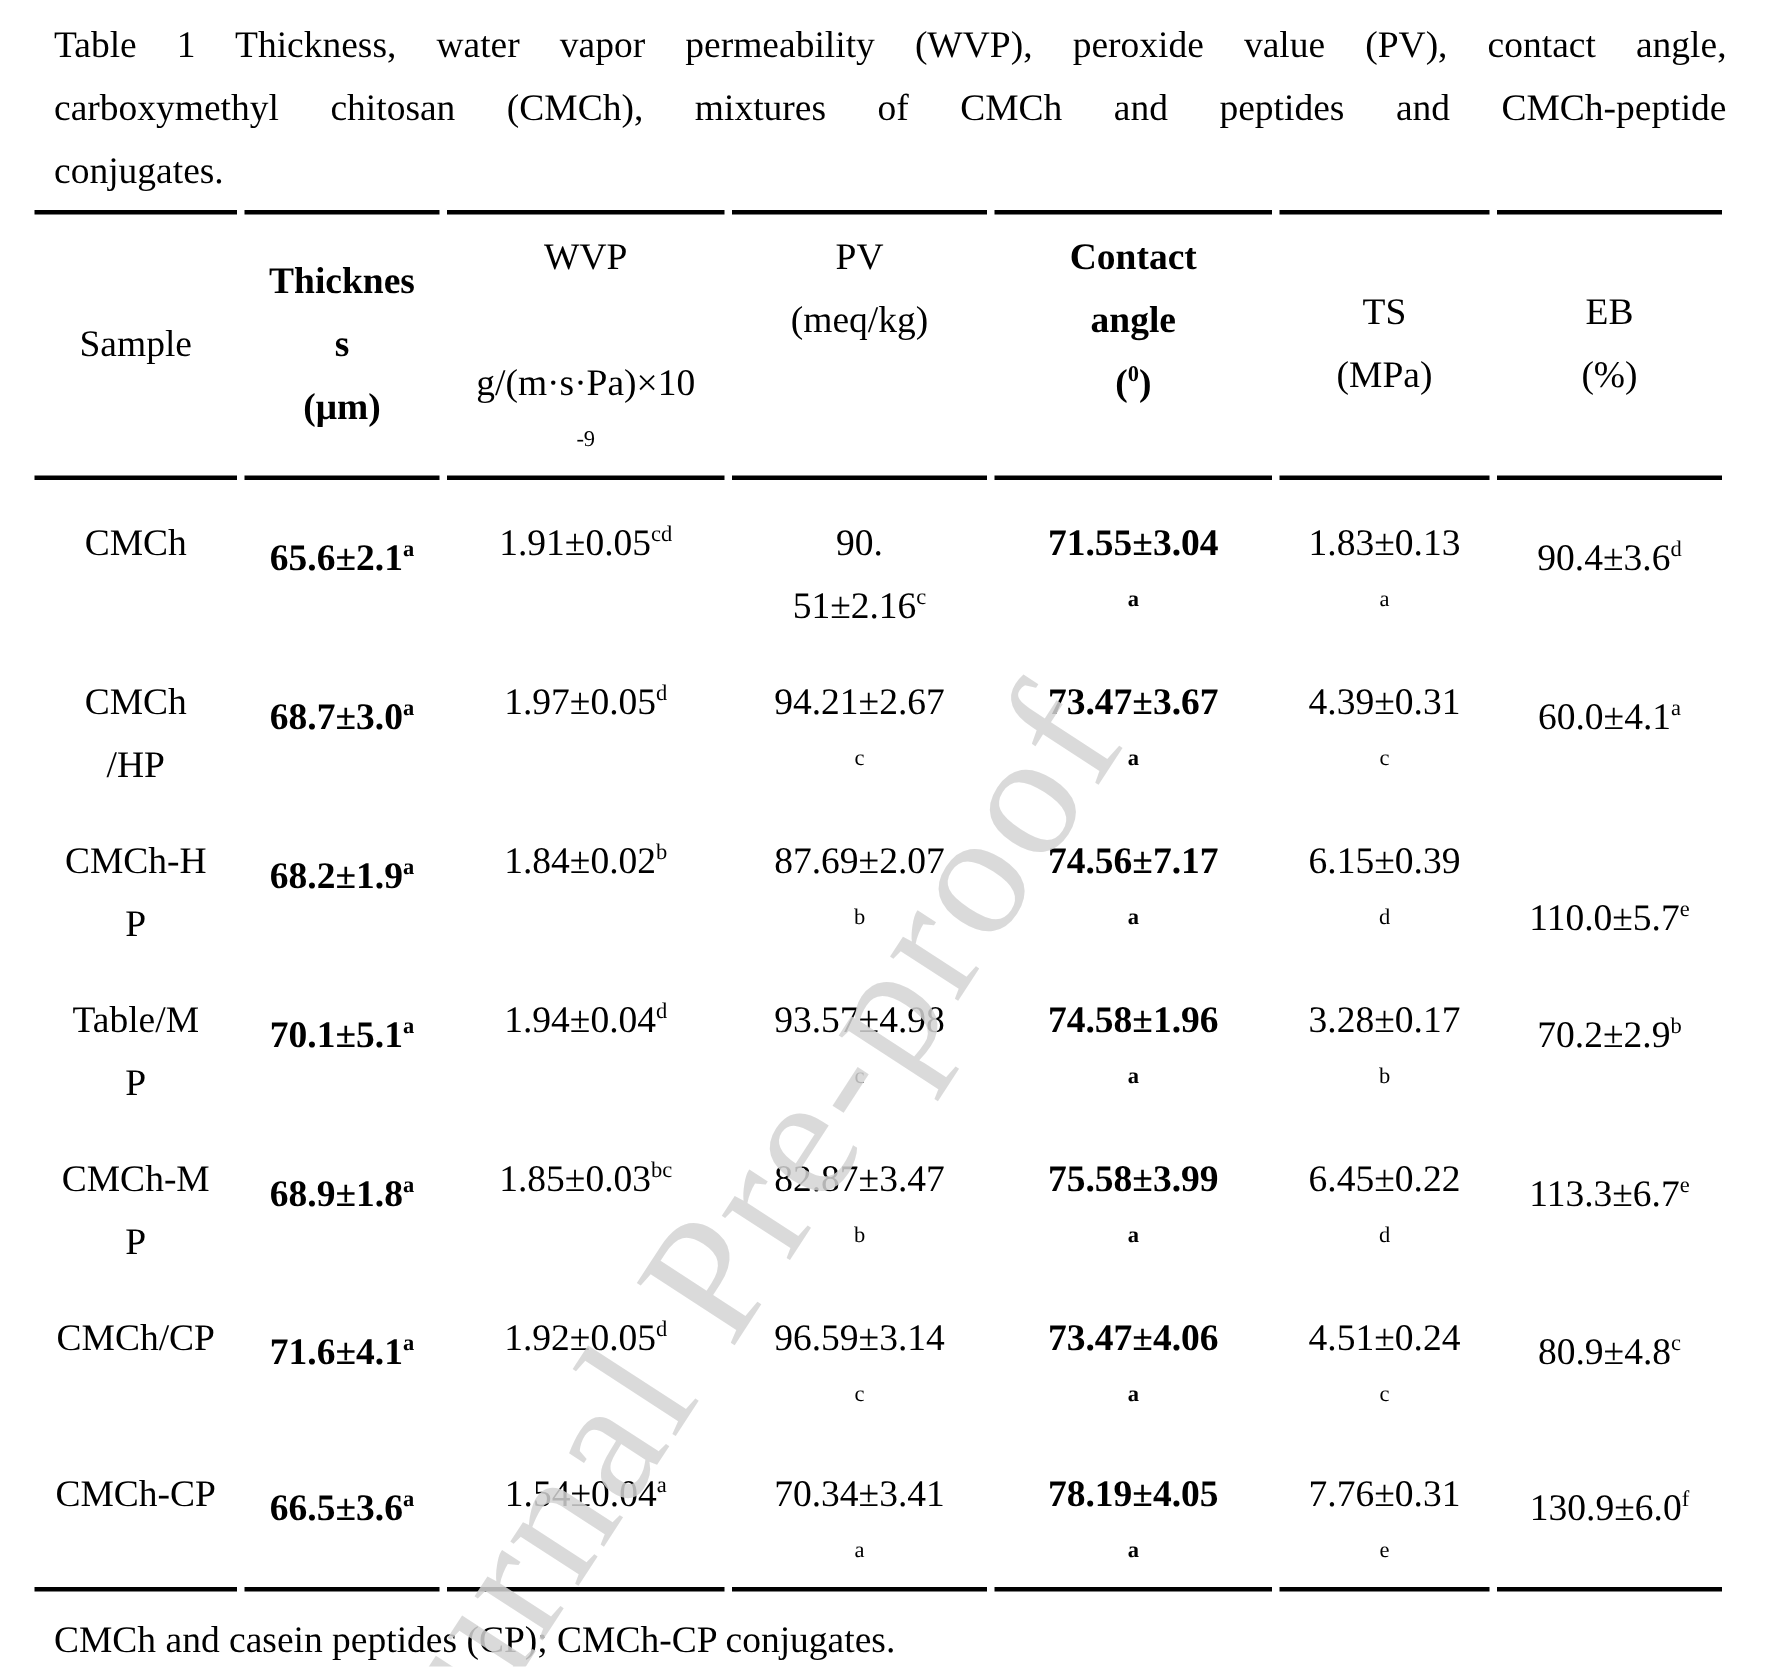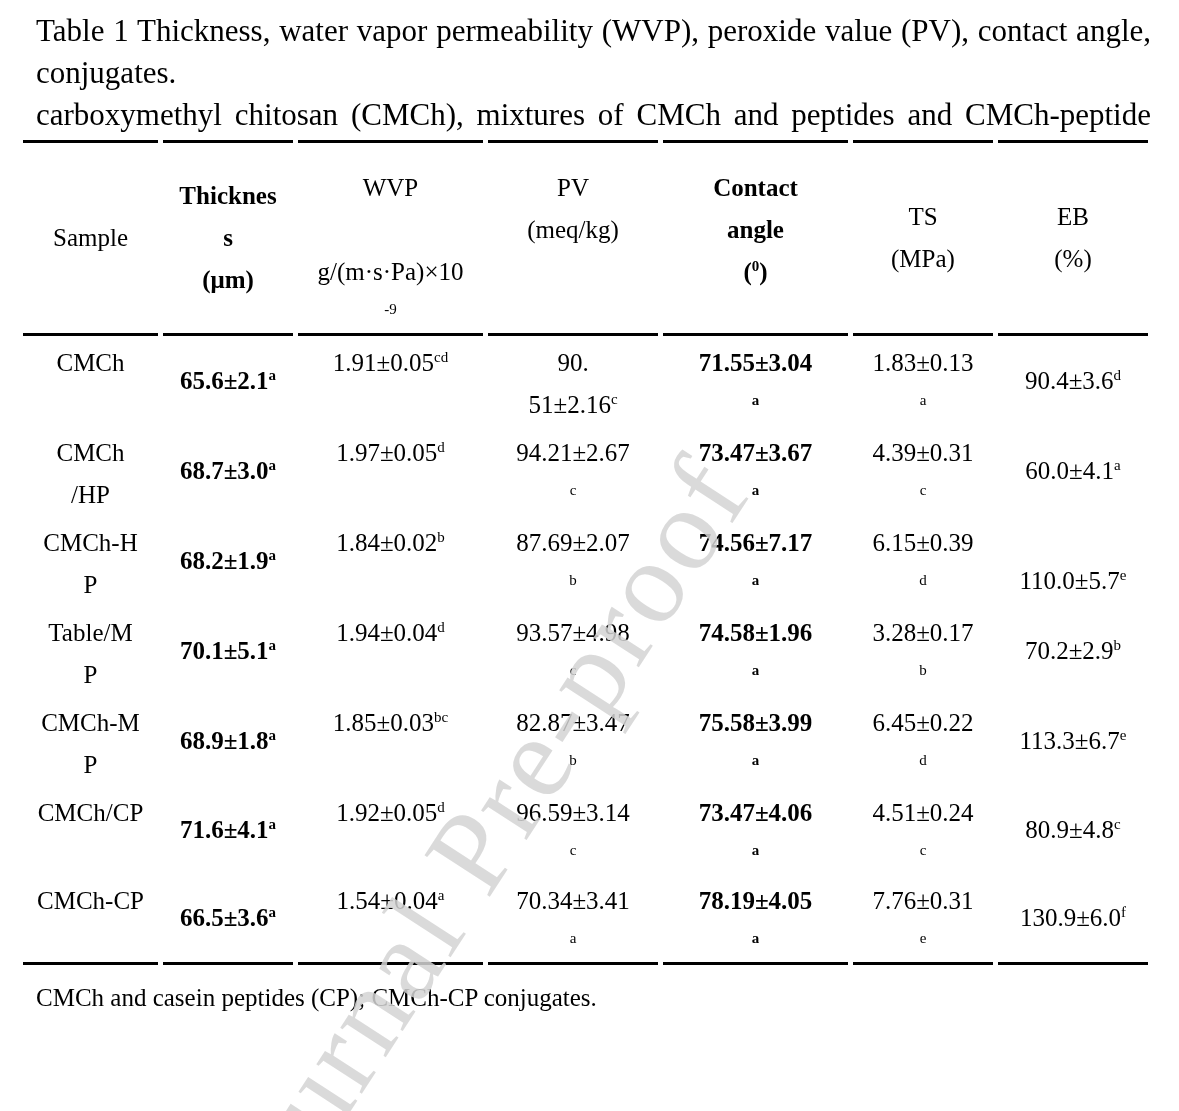--- a/index.html
+++ b/index.html
@@ -2,42 +2,42 @@
 <html><head>
 <meta charset="utf-8">
 <style>
   html,body{margin:0;padding:0;}
   body{
     width:1179px;height:1111px;
     background:#ffffff;color:#000;
     font-family:"Liberation Serif","DejaVu Serif",serif;
     position:relative;overflow:hidden;
   }
-  .caption{margin:10px 28px 0 36px;font-size:31px;line-height:42px;}
+  .caption{margin:10px 28px 0 36px;font-size:25px;line-height:42px;}
   .cap-line{text-align:justify;}
   .cap-line.just{text-align-last:justify;}
   table.results{
     border-collapse:separate;border-spacing:5px 0;
     margin:4px 0 0 18px;table-layout:fixed;
     font-size:25px;
   }
   th,td{padding:0;text-align:center;font-weight:normal;}
   thead th{border-top:3px solid #000;border-bottom:3px solid #000;height:166px;}
   tbody td{height:82px;}
   tbody tr:last-child td{border-bottom:3px solid #000;}
   .col-sample{width:135px;}
   .col-thickness{width:130px;font-weight:bold;}
   .col-wvp{width:185px;}
   .col-pv{width:170px;}
   .col-contact{width:185px;font-weight:bold;}
   .col-ts{width:140px;font-family:Liberation Serif, serif;}
   .col-eb{width:150px;font-family:Liberation Serif, serif;}
   .v-top{vertical-align:top;}
-  thead th.v-top{padding-top:24px;}
-  tbody td.v-top{padding-top:6px;}
+  thead th.v-top{padding-top:8px;}
+  tbody td.v-top{padding-top:22px;}
   .v-mid{vertical-align:middle;}
   .v-bot{vertical-align:bottom;padding-bottom:4px;}
   .line{line-height:42px;}
   .line.small{font-size:15px;line-height:32px;}
   sup{font-size:15px;line-height:0;vertical-align:super;}
   .footnotes{margin:12px 28px 0 36px;font-size:25px;line-height:41px;}
   .fn-line{text-align:justify;}
   .fn-line.just{text-align-last:justify;}
   .watermark{
     position:absolute;left:175px;top:1185px;
@@ -46,22 +46,22 @@
     color:rgba(212,212,212,0.85);
     z-index:5;pointer-events:none;
     font-family:"Liberation Serif","DejaVu Serif",serif;
   }
 </style>
 </head>
 <body>
 
 <div class="caption">
     <div class="cap-line just">Table 1 Thickness, water vapor permeability (WVP), peroxide value (PV), contact angle,</div>
+    <div class="cap-line just">carboxymethyl chitosan (CMCh), mixtures of CMCh and peptides and CMCh-peptide</div>
     <div class="cap-line">conjugates.</div>
-    <div class="cap-line just">carboxymethyl chitosan (CMCh), mixtures of CMCh and peptides and CMCh-peptide</div>
   </div>
 
 <table class="results">
   <thead>
       <tr>
         <th class="col-sample v-mid">
           <div class="line">Sample</div>
         </th>
         <th class="col-thickness v-mid">
           <div class="line">Thicknes</div>

